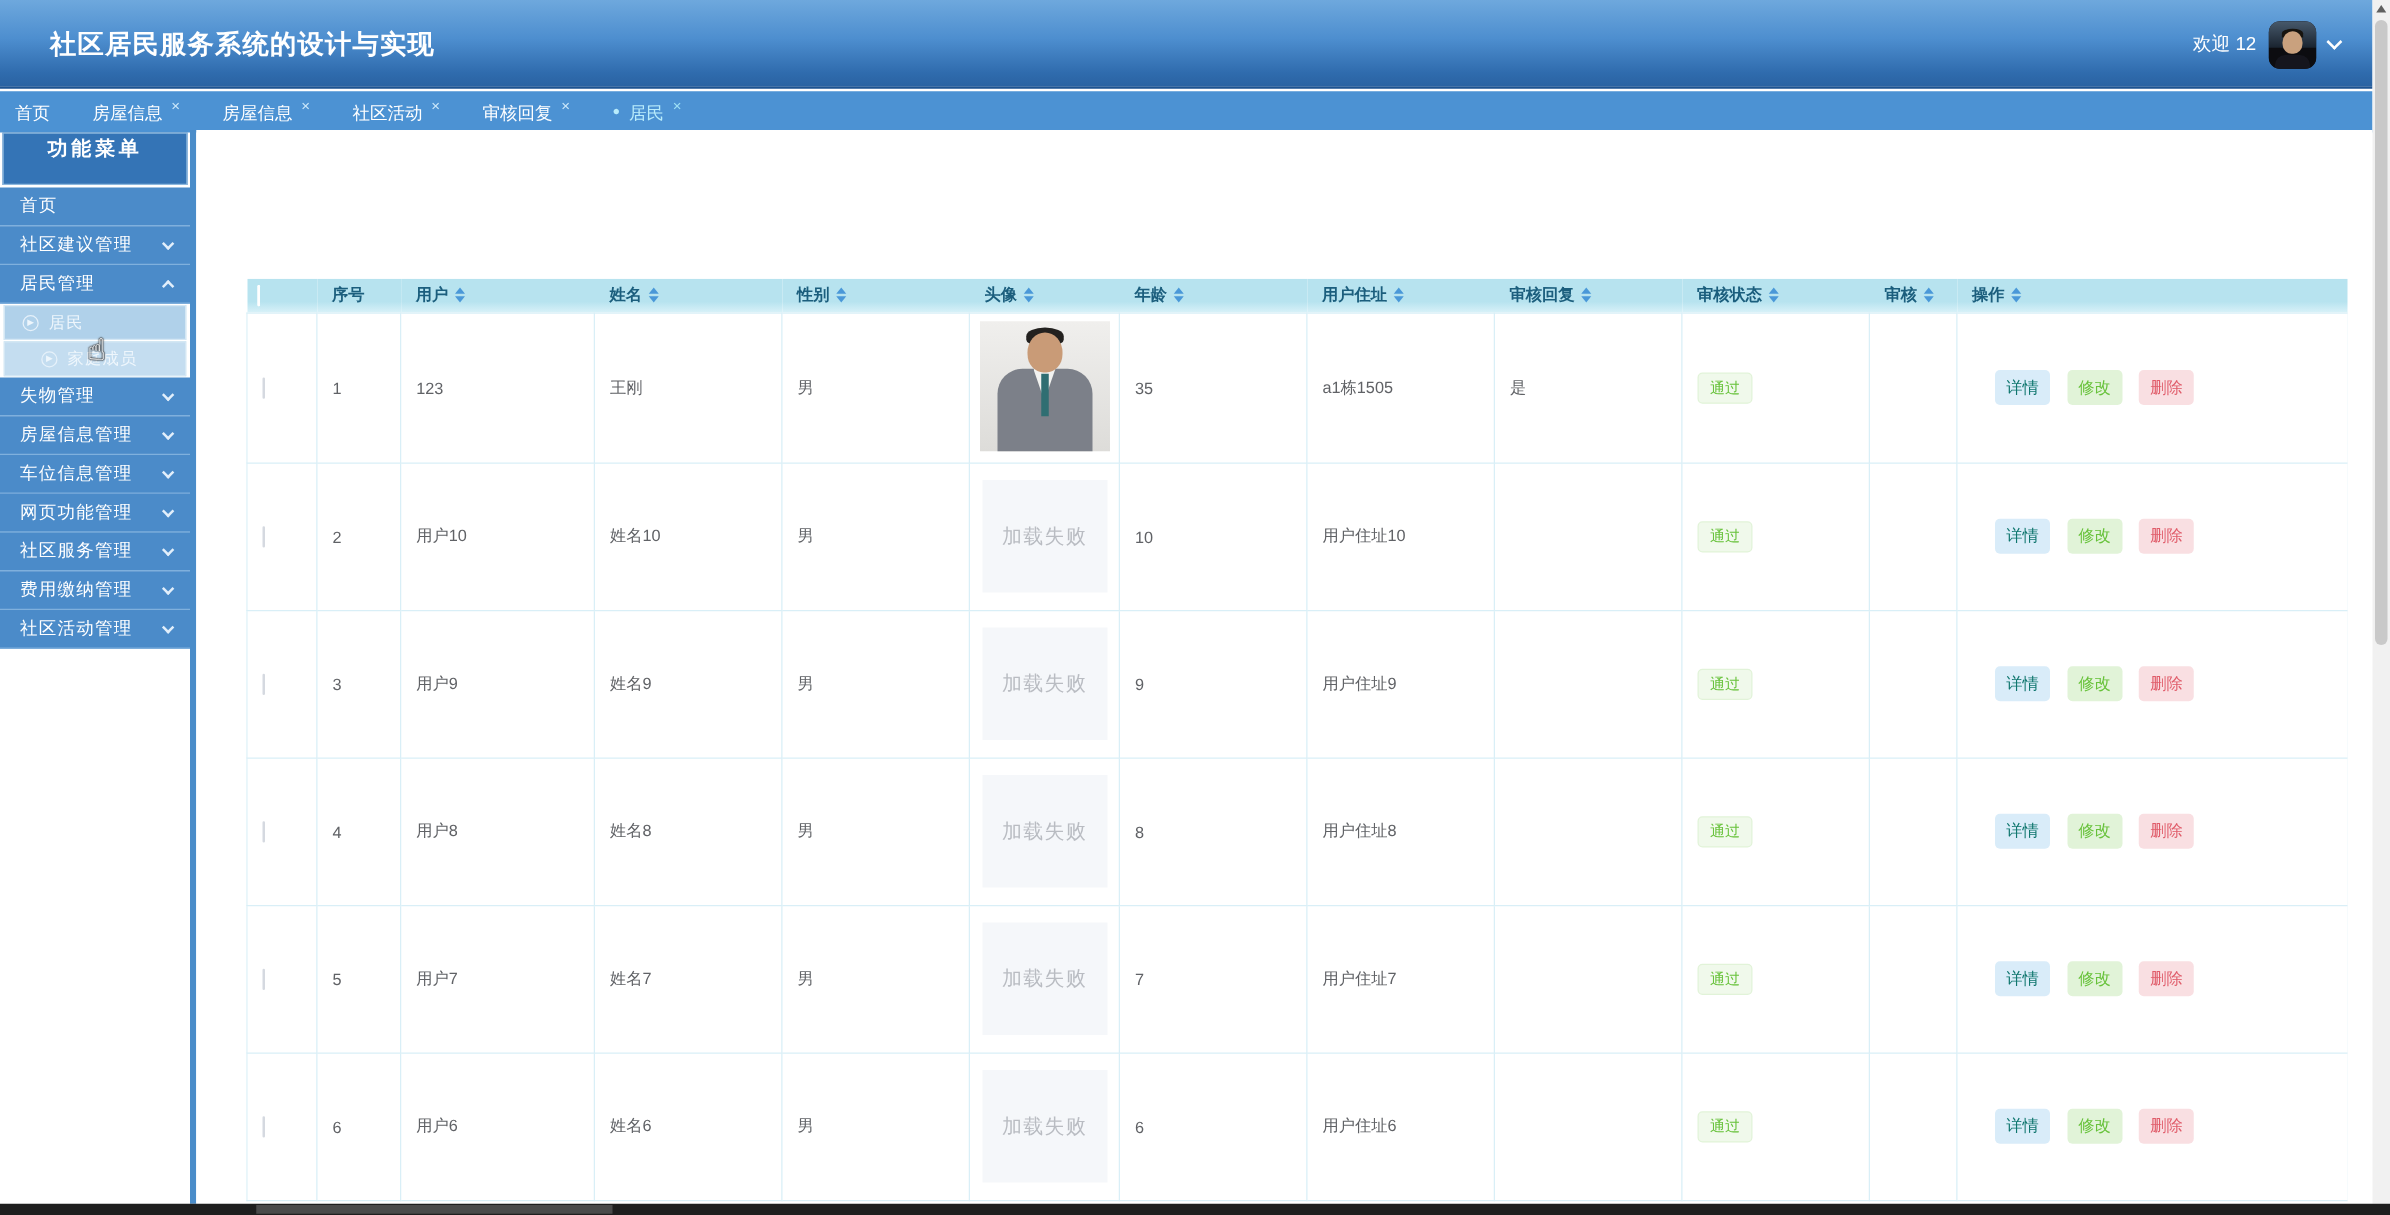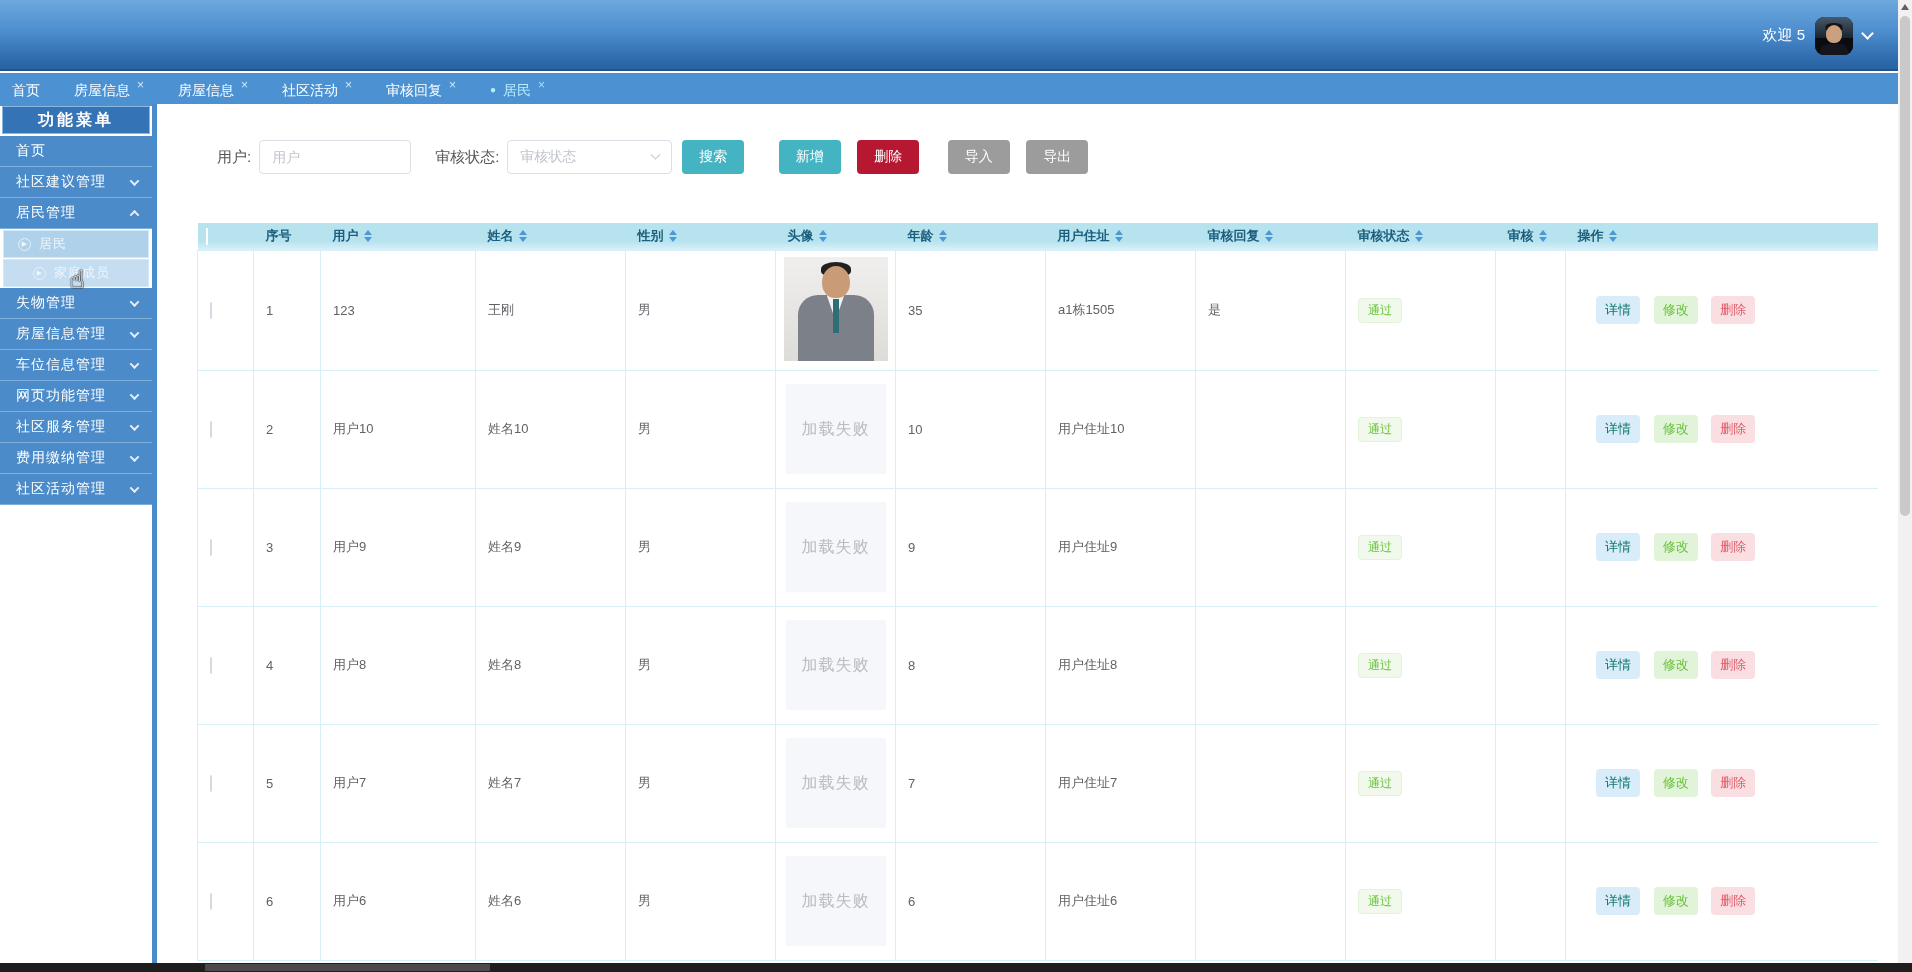--- a/index.html
+++ b/index.html
@@ -29,21 +29,21 @@
   .tabbar { position:absolute; left:0; top:73px; width:1898px; height:33px; background:#4c92d3;
     display:flex; align-items:center; padding-left:12px; gap:34px; }
   .tab { display:flex; align-items:flex-start; gap:7px; color:#fff; font-size:14px; cursor:pointer; line-height:20px; }
   .tab.active { color:#b9ecfb; }
   .tab-dot { font-size:10px; line-height:20px; }
   .tab-close { font-size:12px; line-height:12px; margin-top:-1px; color:#cde9fb; }
   .tab.active .tab-close { color:#9fe2f6; }
 
   
   .sidebar { position:absolute; left:0; top:106px; width:152px; }
-  .side-title { margin:0 2px 2px 2px; height:28px; background:#3474b6; border:1px solid #8cb8de;
+  .side-title { margin:0 2px 2px 2px; height:42px; background:#3474b6; border:1px solid #8cb8de;
     color:#fff; font-size:16px; font-weight:bold; text-align:center; line-height:26px; letter-spacing:3px; }
   .s-item { height:31px; background:#4b8bc9; border-bottom:1px solid #7fb0dd; color:#fff; font-size:14px;
     display:flex; align-items:center; padding:0 14px 0 16px; cursor:pointer; }
   .s-item .lbl { flex:1; letter-spacing:1px; }
   .chev { width:7px; height:7px; border-right:2px solid #e2effb; border-bottom:2px solid #e2effb; display:none; }
   .chev.chev-down { display:inline-block; transform:rotate(45deg) translate(-1px,-1px); }
   .chev.chev-up { display:inline-block; transform:rotate(-135deg) translate(-1px,-1px); }
   .s-item.sub { height:28px; margin:1px 3px; border:1px solid #d4e7f4; background:#bcd8ee;
     color:#eef6fc; font-size:13px; padding-left:14px; }
   .s-item.sub.selected { background:#b0d1ea; }
@@ -125,22 +125,23 @@
   .v-scroll .thumb { position:absolute; top:16px; left:2px; width:10px; height:500px; background:#c9c9c9; border-radius:5px; }
   .h-scroll { position:absolute; left:0; bottom:0; width:1912px; height:9px; background:#1e1e1e; z-index:60; }
   .h-scroll .thumb { position:absolute; left:205px; top:1px; width:285px; height:7px; background:#4a4a4a; }
 </style>
 </head>
 <body>
 
 <div class="stage">
 
   <div class="app-header">
+    <div class="app-title">社区居民服务系统的设计与实现</div>
     <div class="header-right">
-      <span class="welcome">欢迎 5</span>
+      <span class="welcome">欢迎 12</span>
       <span class="avatar">
         <span class="bg"></span>
         <span class="hairline"></span>
         <span class="face"></span>
         <span class="torso"></span>
       </span>
       <span class="chev-w"></span>
     </div>
   </div>
 
@@ -259,43 +260,20 @@
           <span class="chev chev-down"></span>
         </div>
       </div>
   </div>
   <div class="divider"></div>
 
   <div class="mouse-cursor"></div>
 
   <div class="content">
 
-    <div class="toolbar">
-      <span class="tb-label">用户:</span>
-      <input class="tb-input" type="text" placeholder="用户" style="">
-      <span class="gap24"></span>
-      <span class="tb-label">审核状态:</span>
-      <div class="tb-select">
-        <span>审核状态</span>
-        <span class="sel-chev"></span>
-      </div>
-      <span>
-        
-      
-          <button class="tb-btn btn-teal">搜索</button>
-        
-          <button class="tb-btn btn-teal">新增</button>
-        
-          <button class="tb-btn btn-red">删除</button>
-        
-          <button class="tb-btn btn-gray">导入</button>
-        
-          <button class="tb-btn btn-gray">导出</button>
-        </span>
-    </div>
 
     <div class="table-wrap">
       <table>
         <colgroup>
           <col style="width:56px">
             <col style="width:67px">
             <col style="width:155px">
             <col style="width:150px">
           <col style="width:150px">
             <col style="width:120px">

